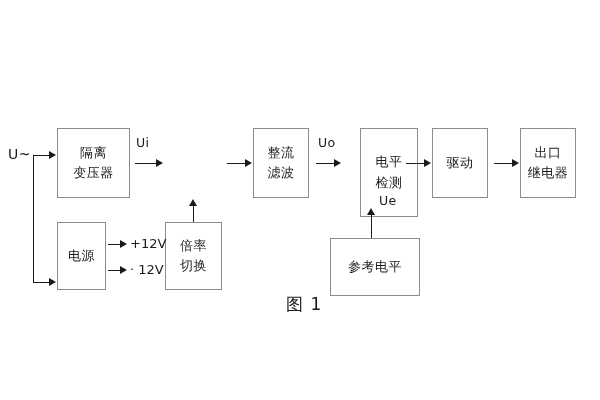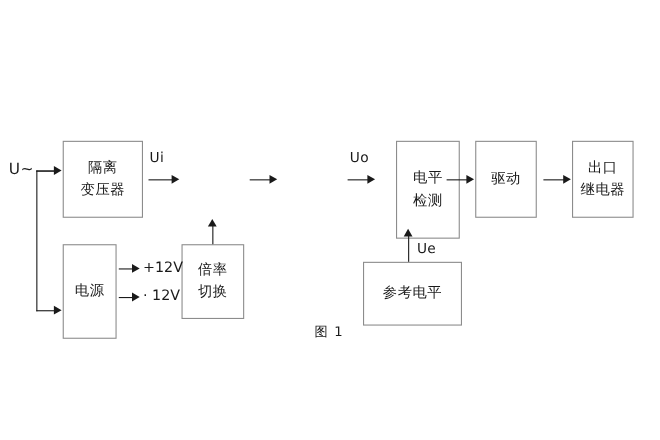--- a/index.html
+++ b/index.html
@@ -34,21 +34,21 @@
     position:absolute;
     color:#1a1a1a;
     font-size:13px;
     line-height:1;
     white-space:nowrap;
   }
   .label.sig{font-size:12.5px;letter-spacing:0.3px;}
   .caption{
     position:absolute;
     color:#1a1a1a;
-    font-size:12px;
+    font-size:17px;
     letter-spacing:1px;
     white-space:nowrap;
   }
 
   
   .hline{position:absolute;height:0;border-top:1.4px solid #1a1a1a;}
   .vline{position:absolute;width:0;border-left:1.4px solid #1a1a1a;}
 
   
   .arrow-r{
@@ -80,20 +80,24 @@
 
   <div class="hline" style="left:33px;top:282px;width:17px;"></div>
   <div class="arrow-r" style="left:49px;top:278px;"></div>
 
   <div class="block" style="left:57px;top:128px;width:73px;height:70px;">
     <span class="ln">隔离</span>
     <span class="ln">变压器</span>
   </div>
 
 
+  <div class="block" style="left:253px;top:128px;width:56px;height:70px;">
+    <span class="ln">整流</span>
+    <span class="ln">滤波</span>
+  </div>
 
   <div class="block" style="left:342px;top:128px;width:58px;height:89px;margin-left:18px;">
     <span class="ln">电平</span>
     <span class="ln">检测</span>
   </div>
 
   <div class="block" style="left:432px;top:128px;width:56px;height:70px;">
     <span class="ln">驱动</span>
   </div>
 
@@ -112,21 +116,21 @@
   <div class="label sig" style="left:318px;top:137px;text-align:right;">Uo</div>
   <div class="hline" style="left:316px;top:163px;width:21px;"></div>
   <div class="arrow-r" style="left:334px;top:159px;"></div>
 
   <div class="hline" style="left:406px;top:163px;width:21px;"></div>
   <div class="arrow-r" style="left:424px;top:159px;"></div>
 
   <div class="hline" style="left:494px;top:163px;width:21px;"></div>
   <div class="arrow-r" style="left:512px;top:159px;"></div>
 
-  <div class="block" style="left:57px;top:222px;width:49px;height:86px;">
+  <div class="block" style="left:57px;top:222px;width:49px;height:68px;">
     <span class="ln">电源</span>
   </div>
 
   <div class="block" style="left:165px;top:222px;width:57px;height:68px;">
     <span class="ln">倍率</span>
     <span class="ln">切换</span>
   </div>
 
   <div class="block" style="left:330px;top:238px;width:90px;height:58px;">
     <span class="ln">参考电平</span>
@@ -138,17 +142,17 @@
 
   <div class="hline" style="left:108px;top:270px;width:14px;"></div>
   <div class="arrow-r" style="left:120px;top:266px;"></div>
   <div class="label" style="left:130px;top:263px;font-size:13px;">· 12V</div>
 
   <div class="vline" style="left:193px;top:205px;height:17px;"></div>
   <div class="arrow-u" style="left:189px;top:199px;"></div>
 
   <div class="vline" style="left:371px;top:214px;height:24px;"></div>
   <div class="arrow-u" style="left:367px;top:208px;"></div>
-  <div class="label sig" style="left:379px;top:220px;">Ue</div>
+  <div class="label sig" style="left:379px;top:195px;">Ue</div>
 
   <div class="caption" style="left:286px;top:293px;">图 1</div>
 
 </div>
 
 </body></html>

